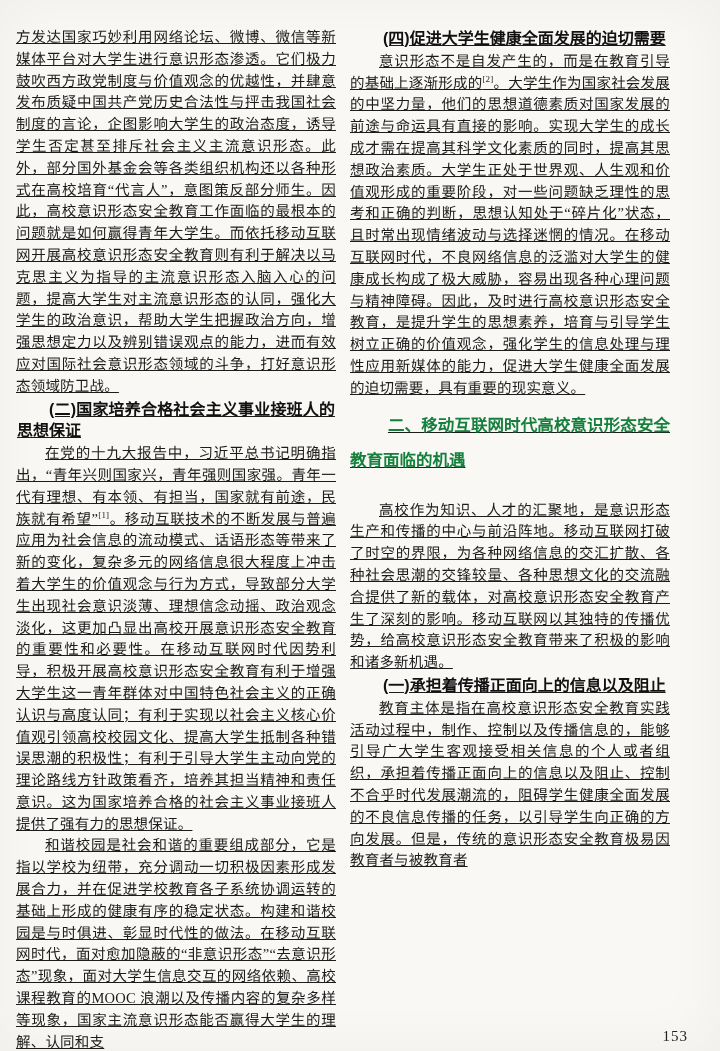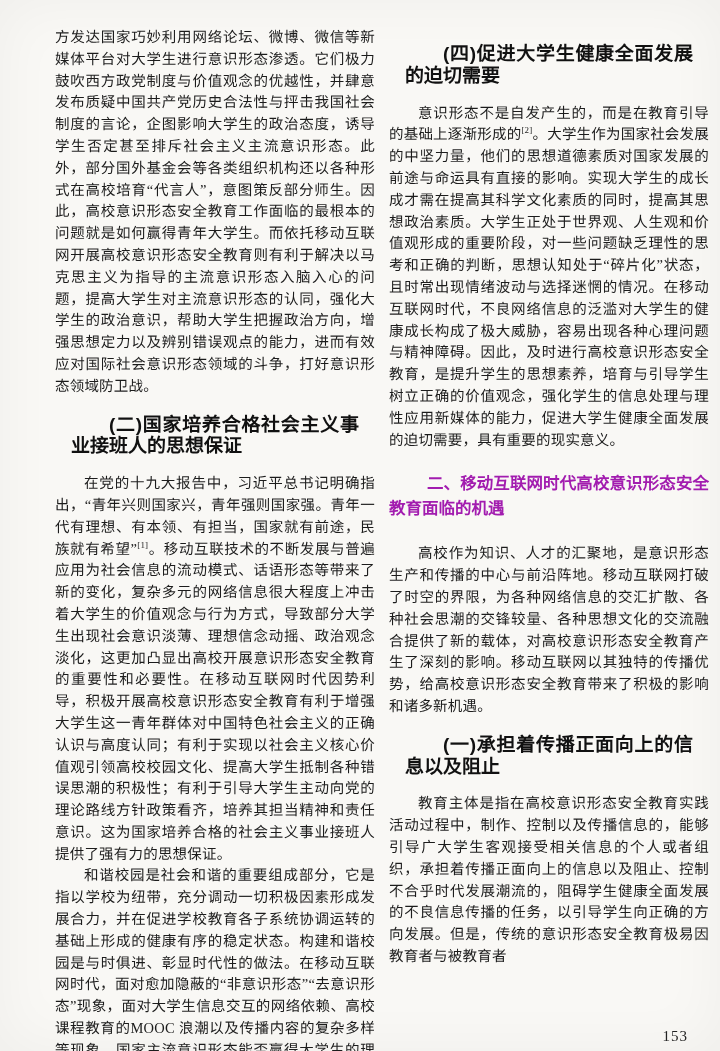--- a/index.html
+++ b/index.html
@@ -5,26 +5,27 @@
   html, body {
     margin: 0;
     padding: 0;
     background: #f1efec;
   }
   .page {
     position: relative;
     width: 720px;
     height: 1051px;
     box-sizing: border-box;
-    padding: 27px 30px 0 55px;
+    padding: 27px 30px 0 16px;
     background: #f9f8f5;
     box-shadow: inset 0 0 60px rgba(0,0,0,0.045);
     overflow: hidden;
     font-family: "Liberation Serif", "DejaVu Serif", serif;
     color: #1c1c1c;
+    text-decoration: underline;
   }
   .columns {
     display: flex;
     gap: 14px;
   }
   .column {
     width: 320px;
     flex: 0 0 320px;
   }
   p.body {
@@ -33,38 +34,38 @@
     line-height: 21.8px;
     text-align: justify;
     text-justify: inter-character;
     text-indent: 2em;
     letter-spacing: 0.2px;
   }
   p.no-indent {
     text-indent: 0;
   }
   h3.sub-heading {
-    margin: 16px;
+    margin: 1px;
     font-family: "Liberation Sans", "DejaVu Sans", sans-serif;
-    font-size: 19px;
+    font-size: 16px;
     line-height: 21.8px;
     font-weight: bold;
     text-indent: 2em;
     text-align: justify;
     color: #111;
   }
   h2.section-heading {
-    margin: 20px 0 22px 0;
+    margin: 8px 0 22px 0;
     font-family: "Liberation Sans", "DejaVu Sans", sans-serif;
     font-size: 16.5px;
-    line-height: 25px;
+    line-height: 35px;
     font-weight: bold;
     text-indent: 2.3em;
     text-align: justify;
-    color: #a21caf;
+    color: #15803d;
   }
   sup.ref {
     font-size: 9px;
     line-height: 0;
     vertical-align: super;
   }
   .page-number {
     position: absolute;
     right: 32px;
     bottom: 6px;

